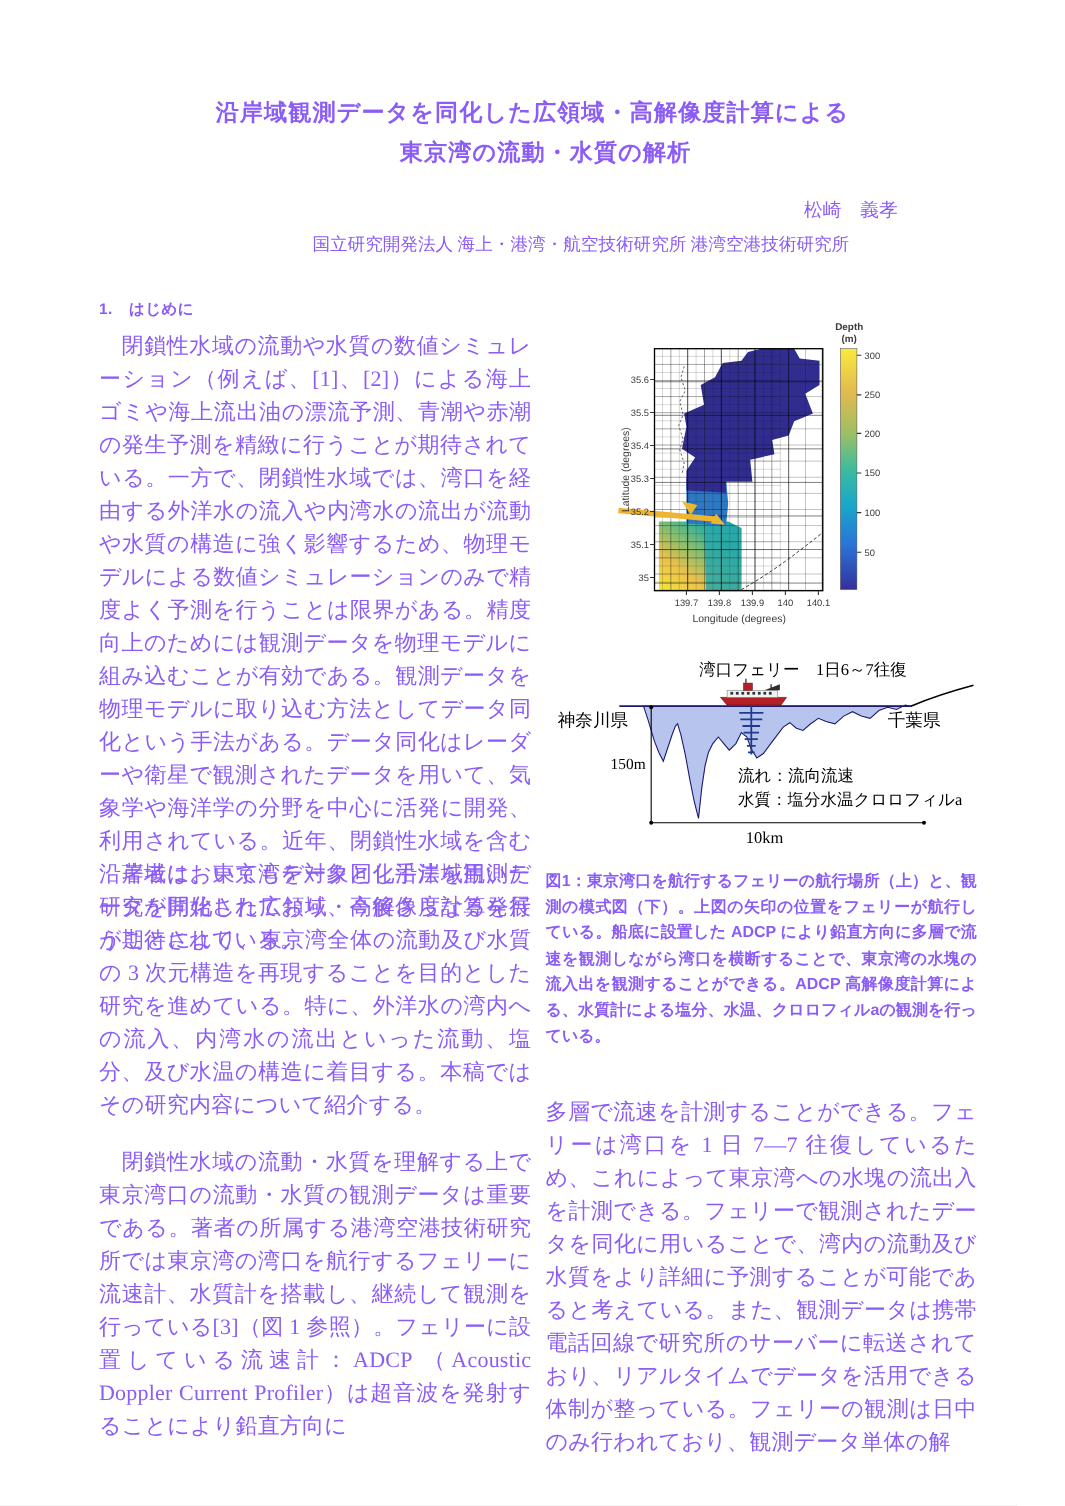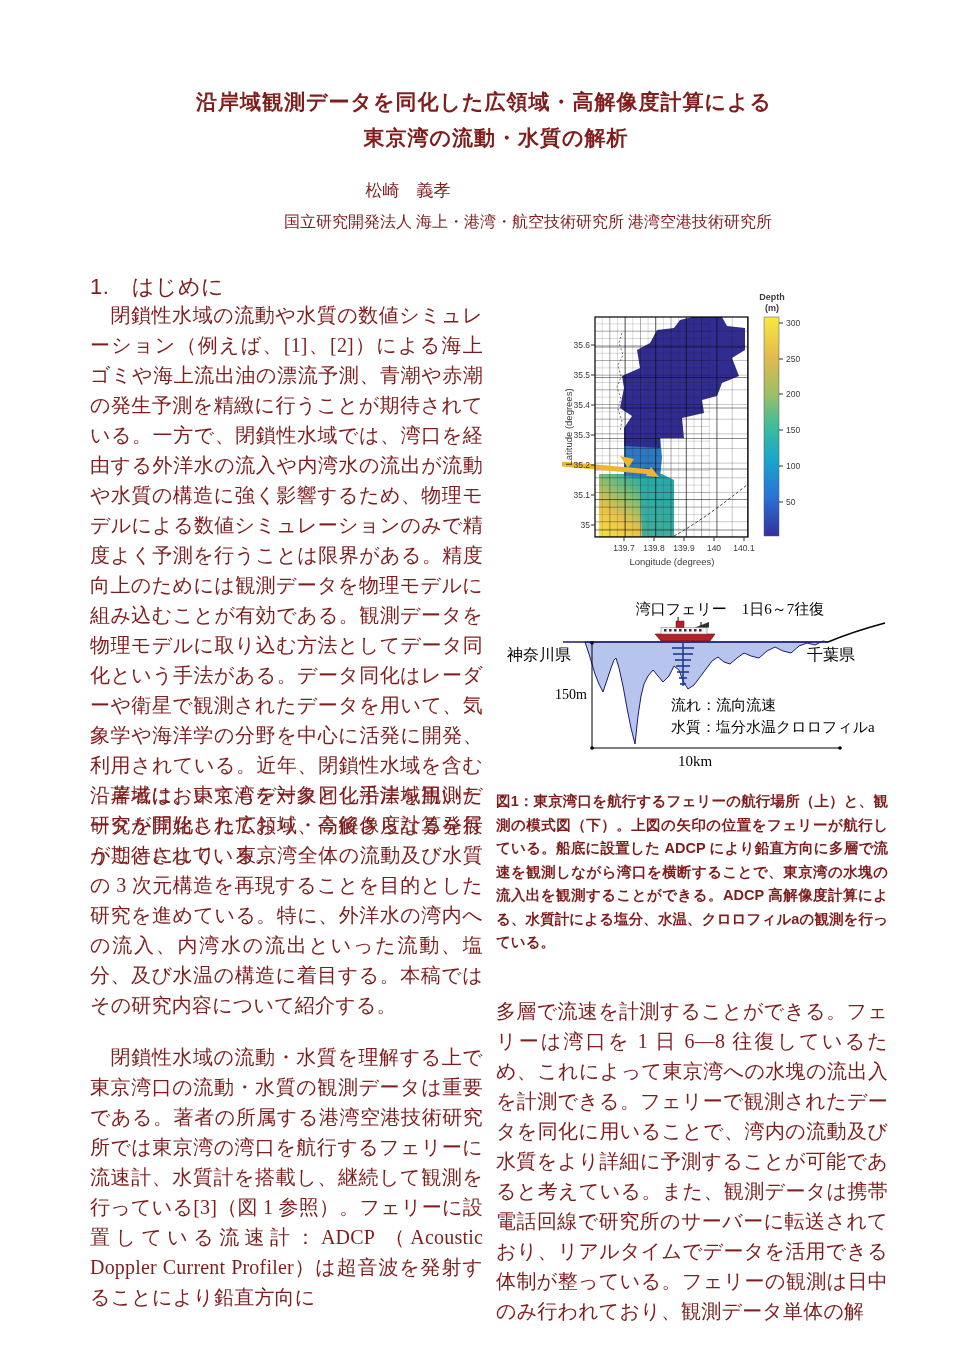--- a/index.html
+++ b/index.html
@@ -1,30 +1,30 @@
 <!DOCTYPE html>
 <html><head>
 <meta charset="utf-8">
 <style>
   html,body{margin:0;padding:0;background:#888;}
   .page{
     position:relative;width:968px;height:1369px;background:#ffffff;
     margin:0 auto;overflow:hidden;
-    font-family:"Liberation Serif","DejaVu Serif",serif;color:#7f1d1d;
+    font-family:"Liberation Serif","DejaVu Serif",serif;color:#8b5cf6;
   }
   .abs{position:absolute;}
   .title{
     width:968px;text-align:center;font-family:"Liberation Sans","DejaVu Sans",sans-serif;
     font-weight:bold;font-size:21px;letter-spacing:1px;
   }
-  .author{width:816px;text-align:center;font-size:17px;}
+  .author{width:816px;text-align:right;font-size:17px;}
   .affil{width:968px;text-align:center;font-size:16px;padding-left:44px;}
   .sec-head{
-    font-family:"Liberation Sans","DejaVu Sans",sans-serif;font-weight:normal;
-    font-size:22px;letter-spacing:0.5px;
+    font-family:"Liberation Sans","DejaVu Sans",sans-serif;font-weight:bold;
+    font-size:14px;letter-spacing:0.5px;
   }
   .body-par{
     width:393px;font-size:20px;line-height:30px;text-align:justify;
     text-justify:inter-ideograph;letter-spacing:0.2px;
   }
   .caption{
     width:392px;font-family:"Liberation Sans","DejaVu Sans",sans-serif;font-weight:bold;
     font-size:14.5px;line-height:23.5px;text-align:justify;text-justify:inter-ideograph;
   }
   svg text{font-family:"Liberation Sans","DejaVu Sans",sans-serif;fill:#3a3a3a;}
@@ -222,15 +222,15 @@
 
     <text class="jp" x="12" y="64" font-size="16">神奈川県</text>
     <text class="jp" x="312" y="64" font-size="16">千葉県</text>
 
     <text class="jp" x="176" y="114" font-size="15">流れ：流向流速</text>
     <text class="jp" x="176" y="136" font-size="15">水質：塩分水温クロロフィルa</text>
   </svg>
 
   <div class="abs caption" style="top:790px;left:496px;">図1：東京湾口を航行するフェリーの航行場所（上）と、観測の模式図（下）。上図の矢印の位置をフェリーが航行している。船底に設置した ADCP により鉛直方向に多層で流速を観測しながら湾口を横断することで、東京湾の水塊の流入出を観測することができる。ADCP 高解像度計算による、水質計による塩分、水温、クロロフィルaの観測を行っている。</div>
 
-  <div class="abs body-par" style="top:996px;left:496px;width:392px;">多層で流速を計測することができる。フェリーは湾口を 1 日 6—8 往復しているため、これによって東京湾への水塊の流出入を計測できる。フェリーで観測されたデータを同化に用いることで、湾内の流動及び水質をより詳細に予測することが可能であると考えている。また、観測データは携帯電話回線で研究所のサーバーに転送されており、リアルタイムでデータを活用できる体制が整っている。フェリーの観測は日中のみ行われており、観測データ単体の解</div>
+  <div class="abs body-par" style="top:996px;left:496px;width:392px;">多層で流速を計測することができる。フェリーは湾口を 1 日 7—7 往復しているため、これによって東京湾への水塊の流出入を計測できる。フェリーで観測されたデータを同化に用いることで、湾内の流動及び水質をより詳細に予測することが可能であると考えている。また、観測データは携帯電話回線で研究所のサーバーに転送されており、リアルタイムでデータを活用できる体制が整っている。フェリーの観測は日中のみ行われており、観測データ単体の解</div>
 
 </div>
 
 </body></html>

